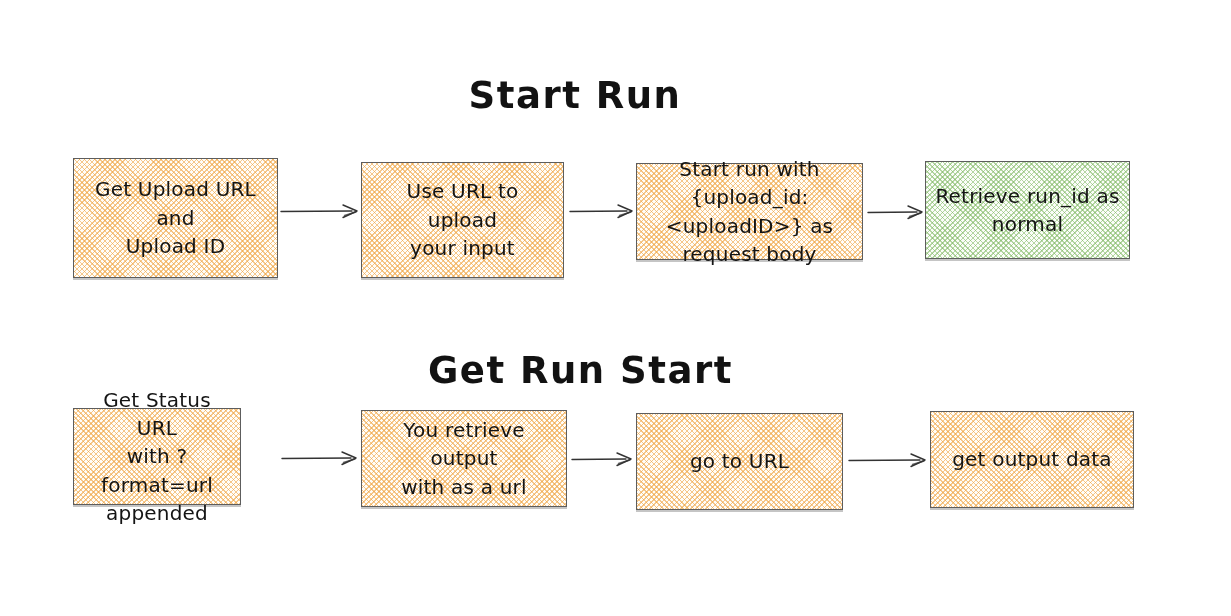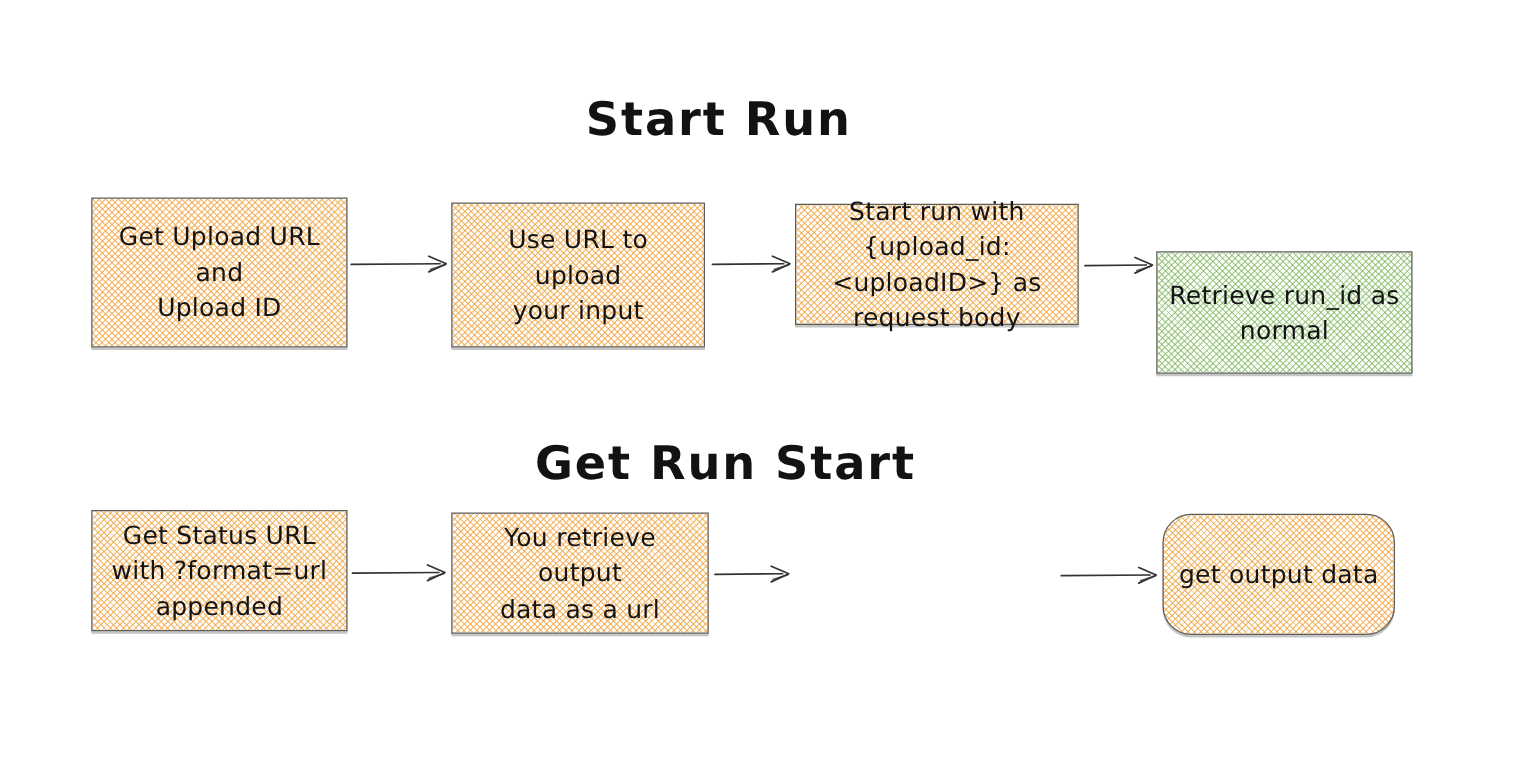--- a/index.html
+++ b/index.html
@@ -50,33 +50,32 @@
     background:
       repeating-linear-gradient(45deg,  var(--orange-hatch) 0 1.1px, transparent 1.1px 3.6px),
       repeating-linear-gradient(135deg, var(--orange-hatch) 0 1.1px, transparent 1.1px 3.6px),
       #fffdf9;
   }
   .node.green {
     background:
       repeating-linear-gradient(45deg,  var(--green-hatch) 0 1.1px, transparent 1.1px 3.6px),
       repeating-linear-gradient(135deg, var(--green-hatch) 0 1.1px, transparent 1.1px 3.6px),
       #fbfdf9;
-    margin-top: 40px;
   }
 
   
   #n-r1b1 { left: 73px;  top: 158px; width: 205px; height: 120px; }
   #n-r1b2 { left: 361px; top: 162px; width: 203px; height: 116px; }
   #n-r1b3 { left: 636px; top: 163px; width: 227px; height: 97px; }
   #n-r1b4 { left: 925px; top: 161px; width: 205px; height: 98px; }
   
-  #n-r2b1 { left: 73px;  top: 408px; width: 205px; height: 97px; }
+  #n-r2b1 { left: 73px;  top: 408px; width: 168px; height: 97px; }
   #n-r2b2 { left: 361px; top: 410px; width: 206px; height: 97px; }
   #n-r2b3 { left: 636px; top: 413px; width: 207px; height: 97px; }
-  #n-r2b4 { left: 930px; top: 411px; width: 186px; height: 97px; border-radius: 23px; }
+  #n-r2b4 { left: 930px; top: 411px; width: 204px; height: 97px; }
 
   #arrow-layer {
     position: absolute;
     left: 0; top: 0;
     width: 1231px;
     height: 616px;
     pointer-events: none;
   }
   #arrow-layer g {
     stroke: #333333;
@@ -114,21 +113,24 @@
 normal</span>
   </div>
 
   <div class="node orange" id="n-r2b1">
     <span class="node-label">Get Status URL
 with ?format=url
 appended</span>
   </div>
   <div class="node orange" id="n-r2b2">
     <span class="node-label">You retrieve output
-data as a url</span>
+with as a url</span>
+  </div>
+  <div class="node orange" id="n-r2b3">
+    <span class="node-label">go to URL</span>
   </div>
   <div class="node orange" id="n-r2b4">
     <span class="node-label">get output data</span>
   </div>
 
   <svg id="arrow-layer" viewBox="0 0 1231 616" xmlns="http://www.w3.org/2000/svg">
 
     <g transform="translate(281,211)">
       <line x1="0" y1="0.5" x2="71" y2="0"></line>
       <path d="M62 -6 L76 0 L62 6.5"></path>

